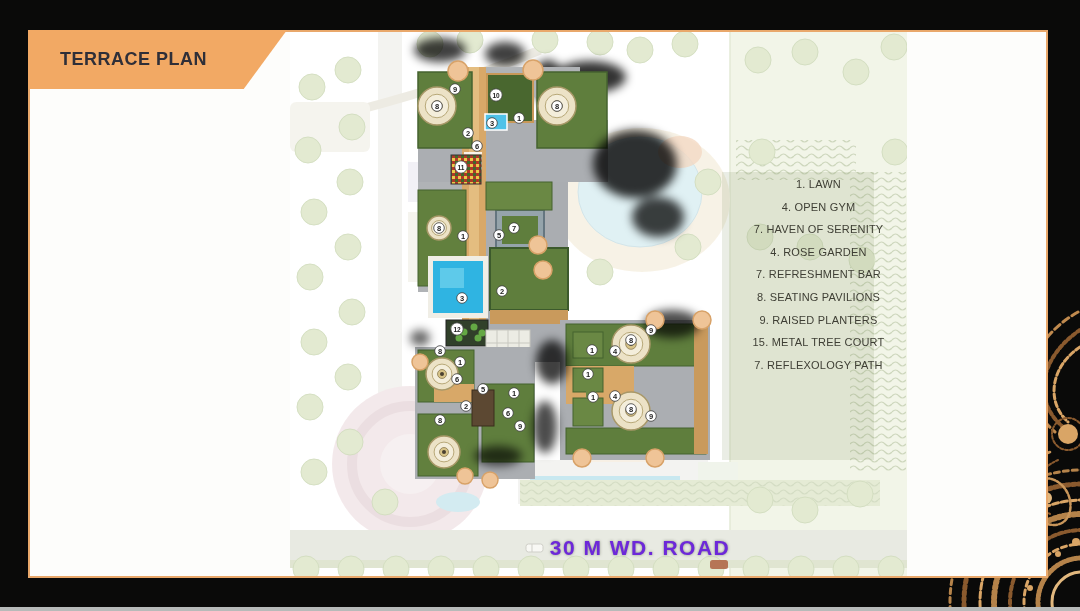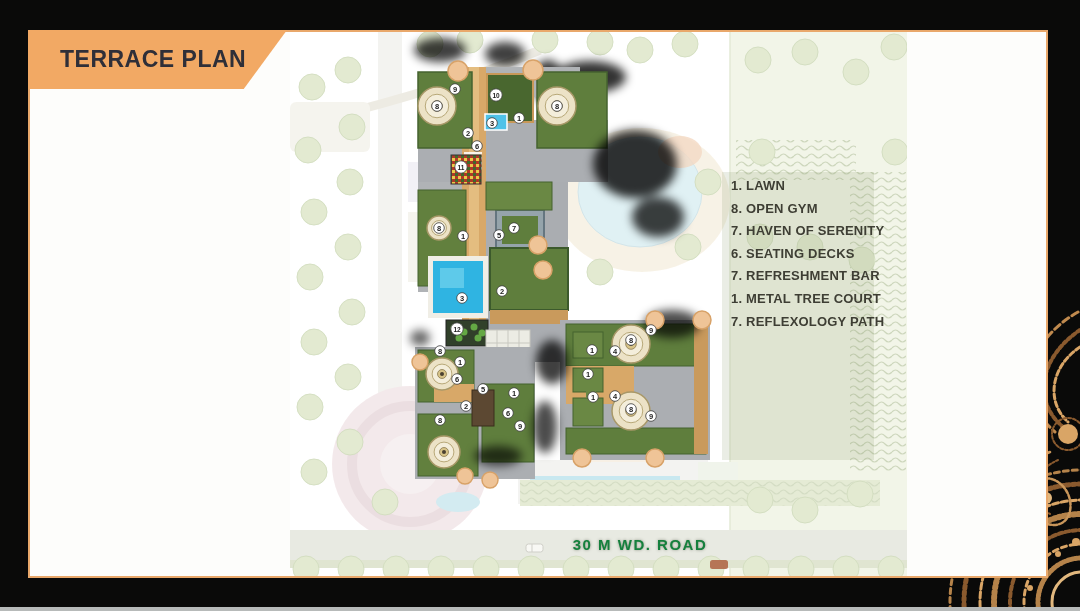--- a/index.html
+++ b/index.html
@@ -19,37 +19,37 @@
     background:#fdfdfb;border:2px solid var(--border,#e9a86b);z-index:2;
   }
   
   .banner{
     position:absolute;left:-2px;top:-2px;width:259px;height:59px;
     background:var(--banner,#f2a964);
     clip-path:polygon(0 0,100% 0,83.3% 100%,0 100%);
   }
   .banner-title{
     display:block;padding-left:32px;line-height:58px;
-    font-size:23px;font-weight:bold;color:#2f2f38;letter-spacing:.5px;
+    font-size:18px;font-weight:bold;color:#2f2f38;letter-spacing:.5px;
   }
   
   .plan{position:absolute;left:260px;top:0;width:617px;height:544px;}
   .plan svg{position:absolute;left:0;top:0;}
   .legend-backdrop{
     position:absolute;left:432px;top:140px;width:152px;height:288px;
     background:rgba(125,140,95,.16);
   }
   .legend{position:absolute;left:441px;top:146px;width:175px;}
   .legend-item{
-    height:22.6px;font-size:13px;font-weight:bold;color:#3e3e34;
-    letter-spacing:.2px;white-space:nowrap;
+    height:22.6px;font-size:11px;font-weight:normal;color:#3e3e34;
+    letter-spacing:.2px;white-space:nowrap;text-align:center;
   }
   .road-label{
     position:absolute;left:240px;top:504px;width:220px;text-align:center;
-    font-size:15px;font-weight:bold;color:#15803d;letter-spacing:1.5px;
+    font-size:21px;font-weight:bold;color:#6d28d9;letter-spacing:1.5px;
     text-shadow:0 0 3px rgba(130,135,120,.9);
   }
   .marker-circle{fill:#fff;stroke:#3a3a3a;stroke-width:.8;}
   .marker-num{font-family:"Liberation Sans",sans-serif;font-weight:bold;text-anchor:middle;fill:#1c1c1c;}
 </style>
 </head>
 <body>
 
 <div class="stage">
 
@@ -478,25 +478,27 @@
             <g>
               <circle cx="361" cy="384" r="5.3" class="marker-circle"></circle>
               <text x="361" y="386.5" class="marker-num" font-size="7.5">9</text>
             </g>
           </g>
       </svg>
 
       <div class="legend-backdrop"></div>
       <div class="legend" id="legend">
           <div class="legend-item">1. LAWN</div>
-          <div class="legend-item">8. OPEN GYM</div>
+          <div class="legend-item">4. OPEN GYM</div>
           <div class="legend-item">7. HAVEN OF SERENITY</div>
-          <div class="legend-item">6. SEATING DECKS</div>
+          <div class="legend-item">4. ROSE GARDEN</div>
           <div class="legend-item">7. REFRESHMENT BAR</div>
-          <div class="legend-item">1. METAL TREE COURT</div>
+          <div class="legend-item">8. SEATING PAVILIONS</div>
+          <div class="legend-item">9. RAISED PLANTERS</div>
+          <div class="legend-item">15. METAL TREE COURT</div>
           <div class="legend-item">7. REFLEXOLOGY PATH</div>
         </div>
       <div class="road-label">30 M WD. ROAD</div>
     </div>
 
     <div class="banner">
       <span class="banner-title">TERRACE PLAN</span>
     </div>
   </div>
 </div>

